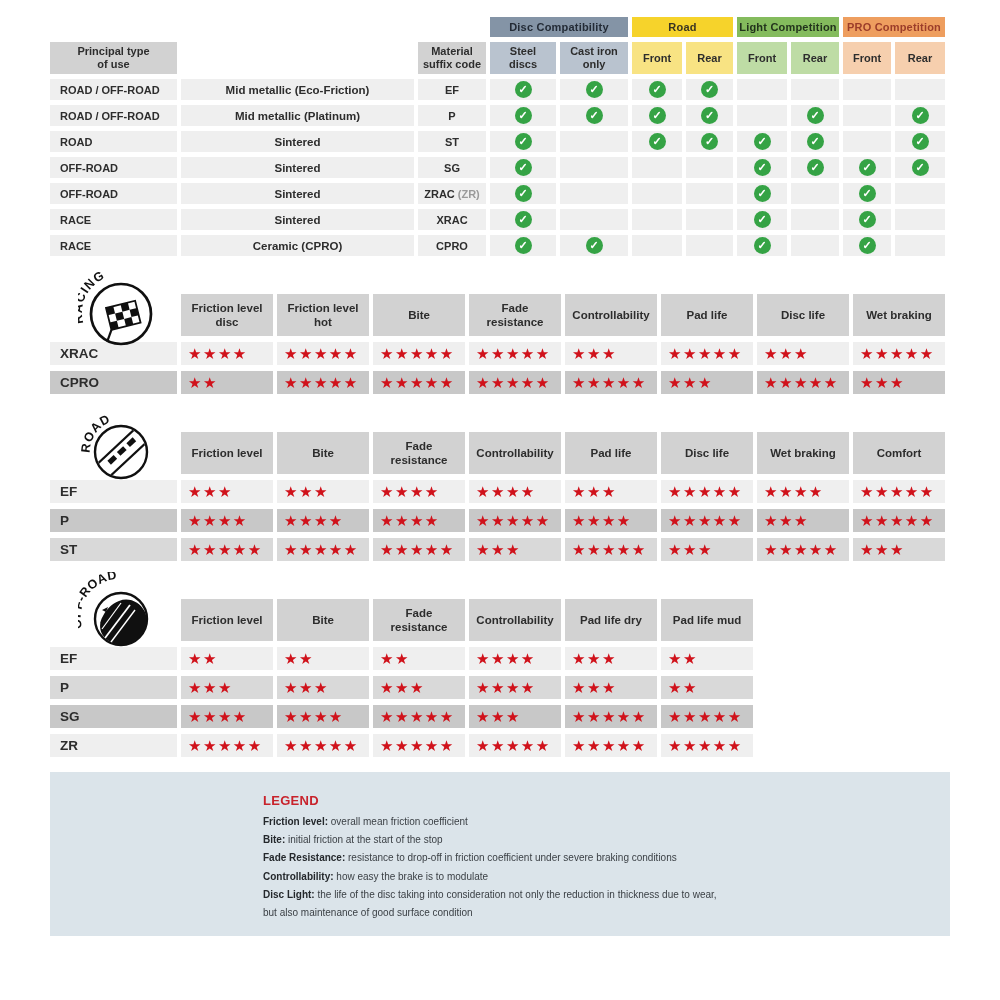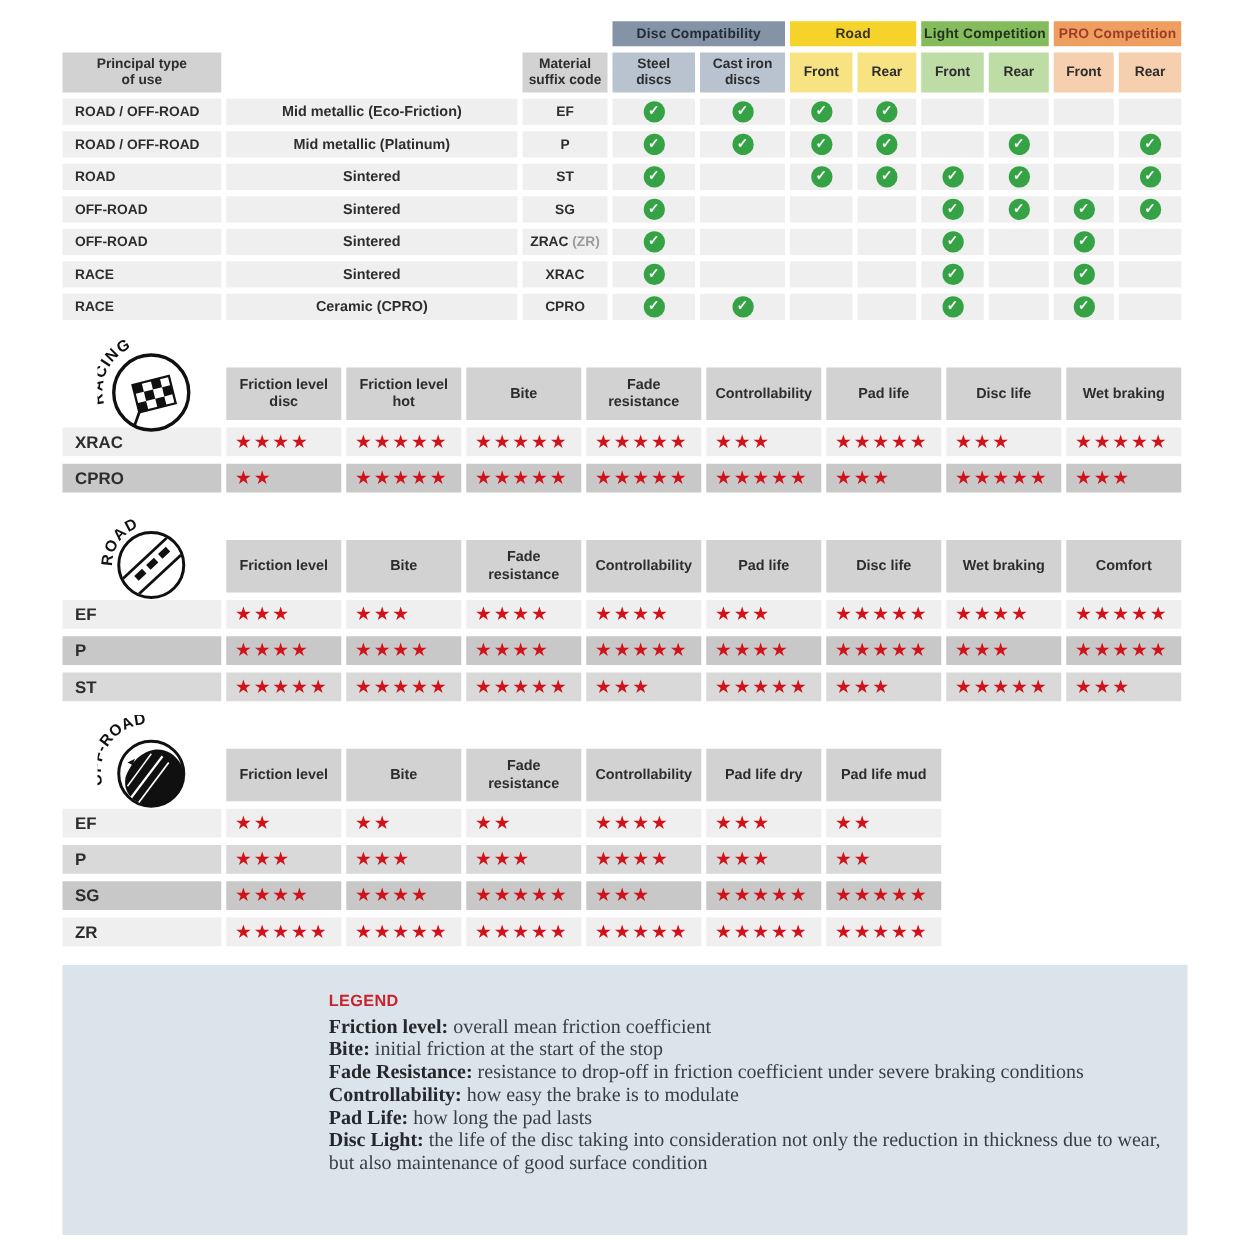--- a/index.html
+++ b/index.html
@@ -63,50 +63,50 @@
     color:var(--star-red);font-size:15px;letter-spacing:1.5px;line-height:1;
   }
   .shade-light{background:var(--row-light);}
   .shade-medium{background:var(--row-medium);}
   .shade-dark{background:var(--row-dark);}
   .section-icon{position:absolute;left:28px;top:-27px;width:78px;height:80px;}
   .arc-text{font-size:12.5px;font-weight:bold;letter-spacing:1px;fill:#101010;}
 
   
   .legend{
-    margin-top:15px;width:900px;height:216px;box-sizing:border-box;
+    margin-top:15px;width:900px;height:164px;box-sizing:border-box;
     background:var(--legend-bg);
     padding:21px 20px 0 213px;
   }
   .legend-title{
     color:var(--legend-title);font-size:13px;font-weight:bold;
     letter-spacing:.3px;margin-bottom:5px;
   }
   .legend-line{
-    font-size:16px;line-height:18.2px;color:#3a3f44;white-space:pre-line;font-family:Liberation Serif, serif;
+    font-size:10px;line-height:18.2px;color:#3a3f44;white-space:pre-line;
   }
   .legend-line b{color:#24282c;}
 </style>
 </head>
 <body>
 
 <div class="page">
   <div class="compat-grid">
       <div class="group-head" style="grid-area: 1 / 4 / auto / span 2; background: rgb(132, 148, 166); color: rgb(35, 43, 54);">Disc Compatibility</div>
       <div class="group-head" style="grid-area: 1 / 6 / auto / span 2; background: rgb(246, 211, 43); color: rgb(58, 52, 34);">Road</div>
       <div class="group-head" style="grid-area: 1 / 8 / auto / span 2; background: rgb(132, 187, 93); color: rgb(34, 51, 28);">Light Competition</div>
       <div class="group-head" style="grid-area: 1 / 10 / auto / span 2; background: rgb(238, 158, 95); color: rgb(156, 61, 42);">PRO Competition</div>
       <div class="col-head plain" style="grid-area: 2 / 1;">Principal type
 of use</div>
       <div class="col-head plain" style="grid-area: 2 / 3;">Material
 suffix code</div>
       <div class="col-head" style="grid-area: 2 / 4; background: rgb(185, 195, 207);">Steel
 discs</div>
       <div class="col-head" style="grid-area: 2 / 5; background: rgb(185, 195, 207);">Cast iron
-discs</div>
+only</div>
       <div class="col-head" style="grid-area: 2 / 6; background: rgb(248, 227, 131);">Front</div>
       <div class="col-head" style="grid-area: 2 / 7; background: rgb(248, 227, 131);">Rear</div>
       <div class="col-head" style="grid-area: 2 / 8; background: rgb(190, 220, 165);">Front</div>
       <div class="col-head" style="grid-area: 2 / 9; background: rgb(190, 220, 165);">Rear</div>
       <div class="col-head" style="grid-area: 2 / 10; background: rgb(246, 207, 174);">Front</div>
       <div class="col-head" style="grid-area: 2 / 11; background: rgb(246, 207, 174);">Rear</div>
       <div class="cell use" style="grid-area: 3 / 1;">ROAD / OFF-ROAD</div>
       <div class="cell tech" style="grid-area: 3 / 2;">Mid metallic (Eco-Friction)</div>
       <div class="cell code" style="grid-area: 3 / 3;">
         <span>EF</span>
@@ -429,18 +429,17 @@
         </div>
       </div>
     </div>
   <div class="legend">
     <div class="legend-title">LEGEND</div>
     <div>
         <div class="legend-line"><b>Friction level:</b> overall mean friction coefficient</div>
         <div class="legend-line"><b>Bite:</b> initial friction at the start of the stop</div>
         <div class="legend-line"><b>Fade Resistance:</b> resistance to drop-off in friction coefficient under severe braking conditions</div>
         <div class="legend-line"><b>Controllability:</b> how easy the brake is to modulate</div>
-        <div class="legend-line"><b>Pad Life:</b> how long the pad lasts</div>
         <div class="legend-line"><b>Disc Light:</b> the life of the disc taking into consideration not only the reduction in thickness due to wear,
 but also maintenance of good surface condition</div>
       </div>
   </div>
 </div>
 
 </body></html>

